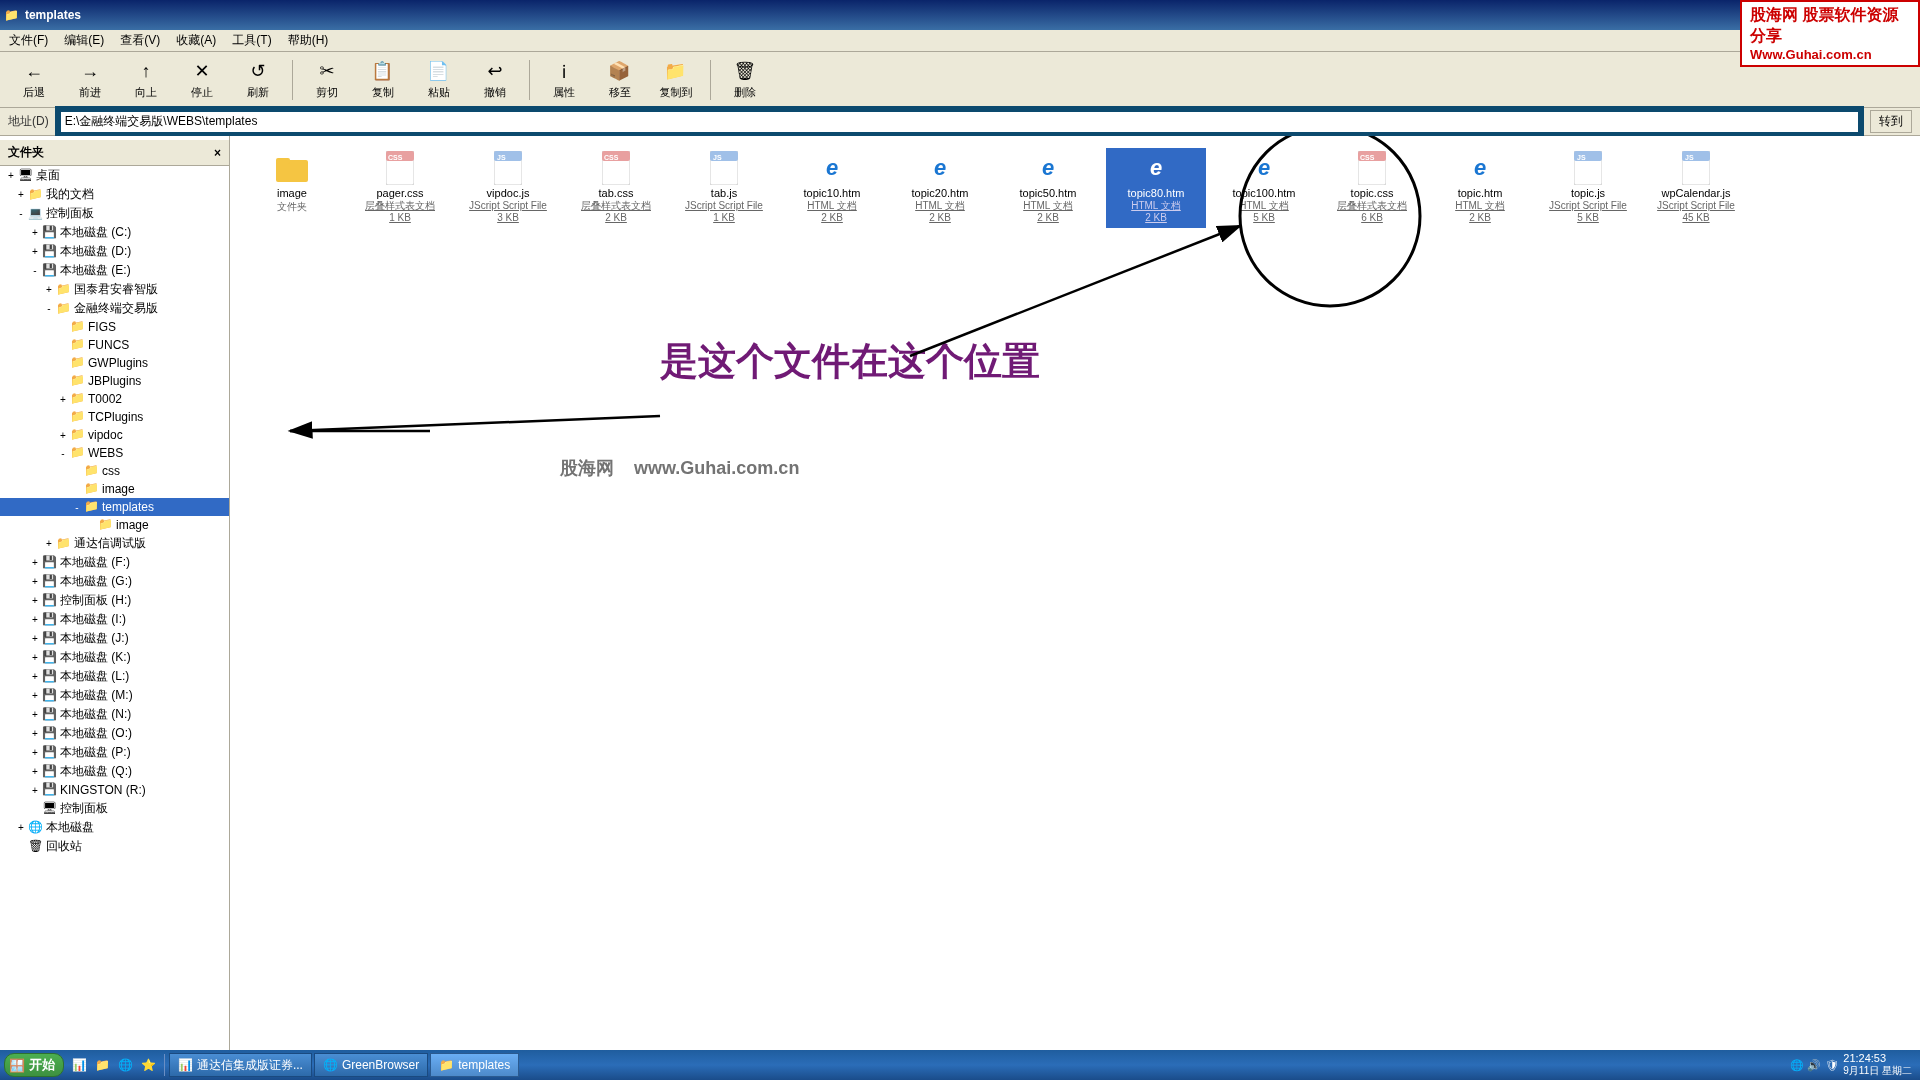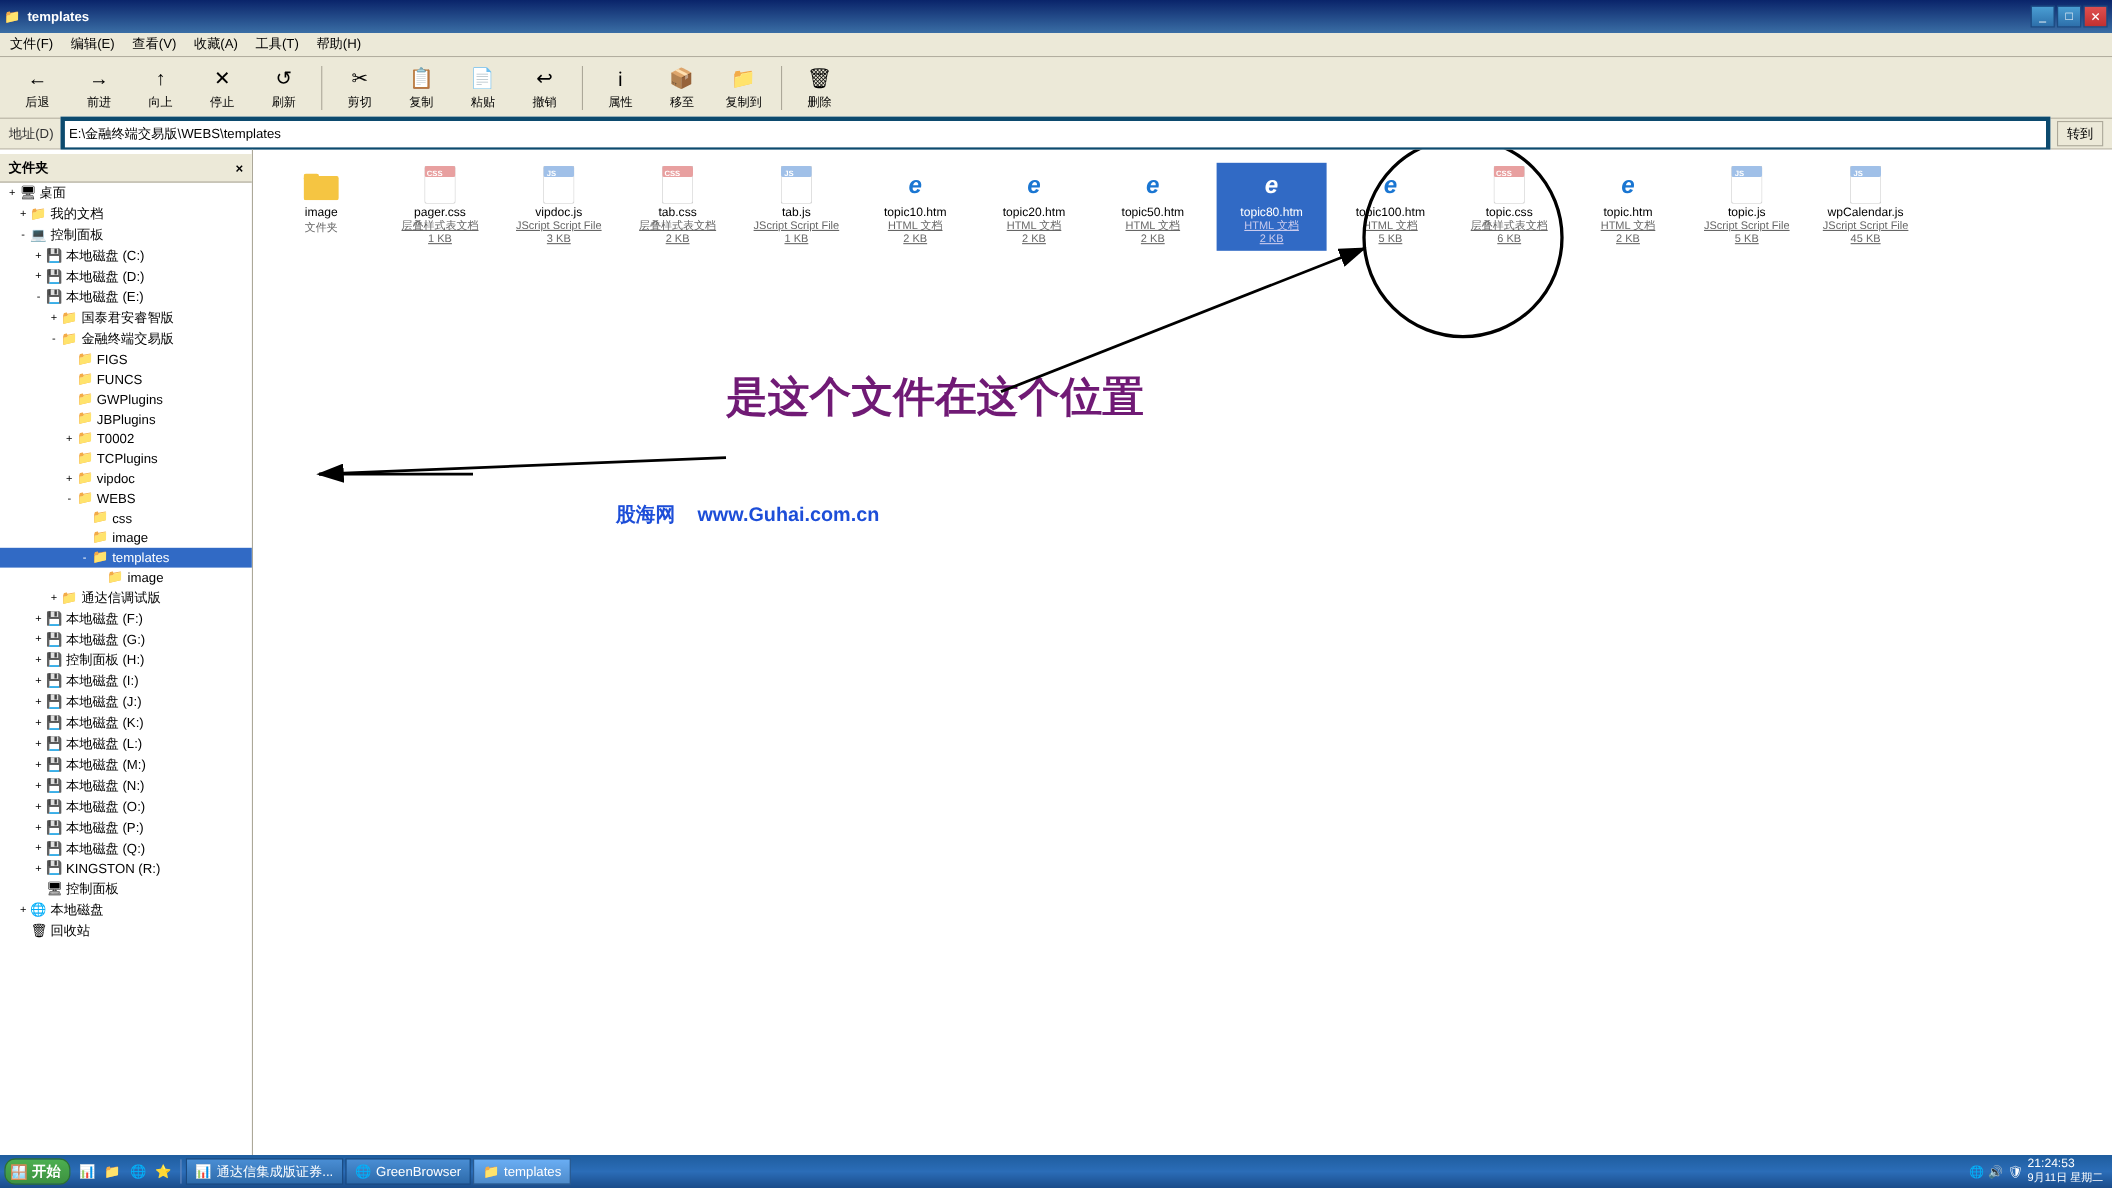--- a/index.html
+++ b/index.html
@@ -107,21 +107,21 @@
       align-items: center;
       padding: 2px 8px;
       border-bottom: 1px solid #ACA899;
       gap: 6px;
       font-size: 12px;
     }
     .address-label { color: #333; white-space: nowrap; }
     .address-input {
       flex: 1;
       height: 32px;
-      border: 4px solid #0c4a6e;
+      border: 6px solid #0c4a6e;
       background: white;
       padding: 0 4px;
       font-size: 12px;
       font-family: inherit;
     }
     .address-go-btn {
       padding: 2px 8px;
       font-size: 12px;
       cursor: pointer;
       background: #ECE9D8;
@@ -230,21 +230,21 @@
       color: #701a75;
       white-space: nowrap;
       pointer-events: none;
     }
 
     
     .watermark {
       position: absolute;
       pointer-events: none;
     }
-    .watermark-red { color: #1d4ed8; font-weight: bold; }
+    .watermark-red { color: #737373; font-weight: bold; }
 
     
     .status-bar {
       height: 30px;
       background: #ECE9D8;
       border-top: 1px solid #ACA899;
       display: flex;
       align-items: center;
       padding: 0 8px;
       font-size: 12px;
@@ -319,20 +319,24 @@
   </style>
 </head>
 <body>
 
 <div class="title-bar">
   <div class="title-bar-left">
     <span>📁</span>
     <span>templates</span>
   </div>
 
+  <div class="brand-box" style="position:absolute;top:0;right:0;padding:3px 8px;background:white;border:2px solid #cc0000;z-index:9999;">
+    <div class="brand-line1">股海网 股票软件资源分享</div>
+    <div class="brand-line2">Www.Guhai.com.cn</div>
+  </div>
   <div class="title-bar-right">
     <button class="title-btn">_</button>
     <button class="title-btn">□</button>
     <button class="title-btn close">✕</button>
   </div>
 </div>
 
 <div class="menu-bar">
   <span class="menu-item">文件(F)</span>
   <span class="menu-item">编辑(E)</span>

